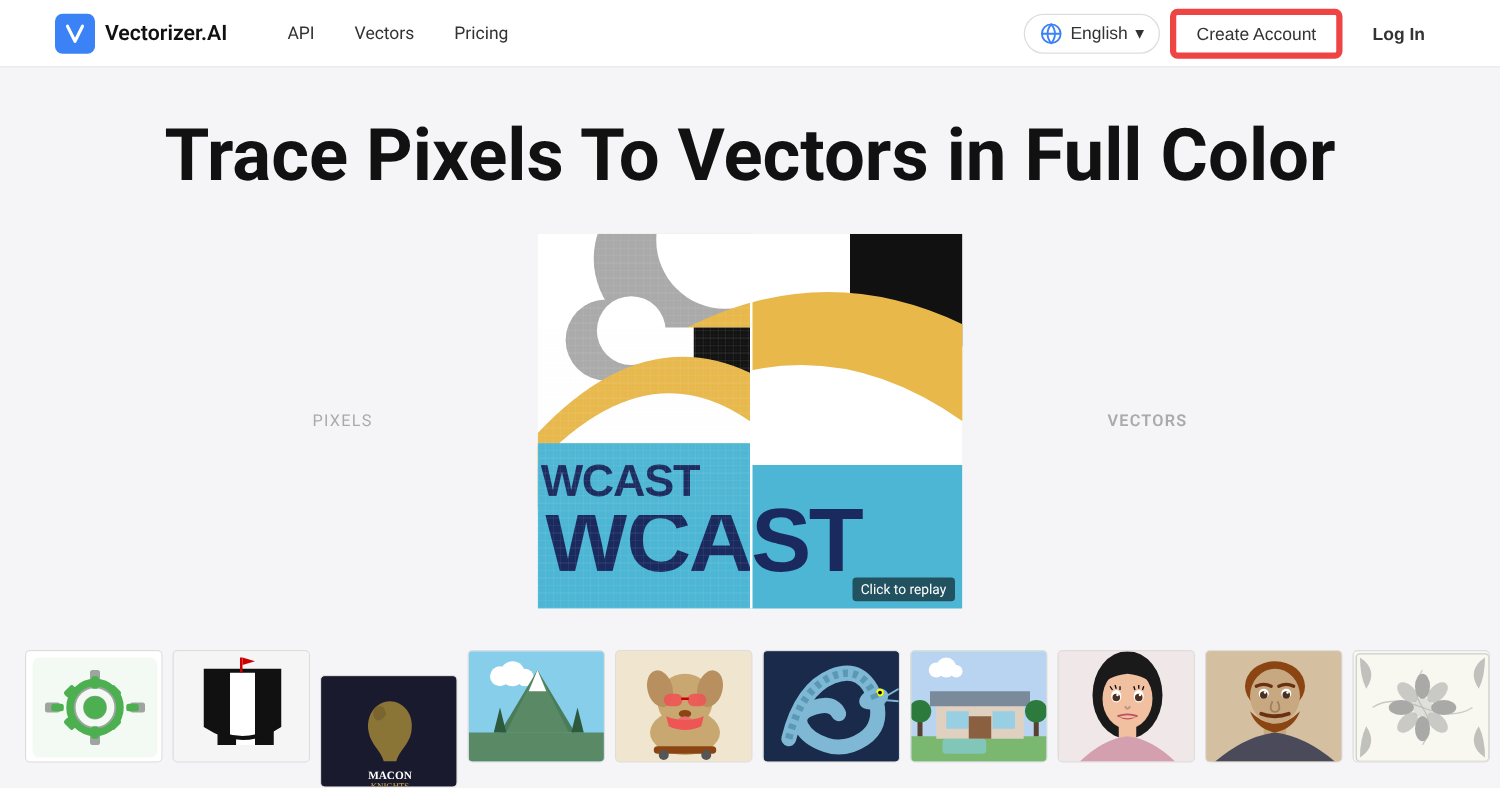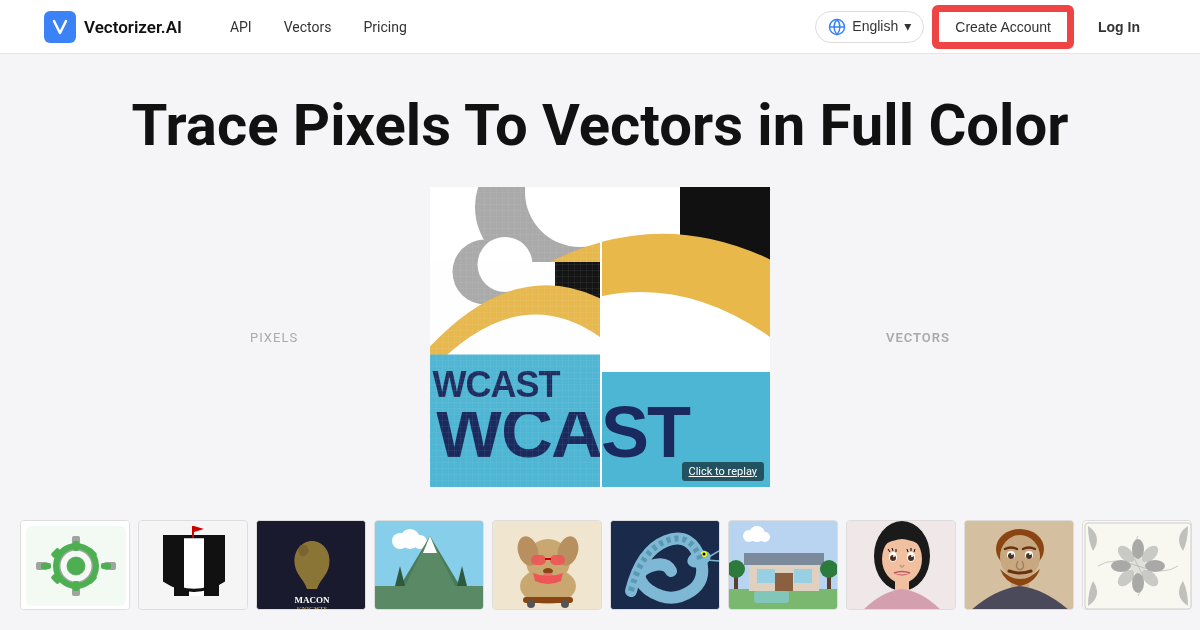--- a/index.html
+++ b/index.html
@@ -73,21 +73,21 @@
       font-size: 14px;
       color: #333;
     }
     .globe-icon {
       width: 18px;
       height: 18px;
     }
     .create-account-btn {
       padding: 7px 16px;
       background: white;
-      border: 7px solid #ef4444;
+      border: 5px solid #ef4444;
       border-radius: 6px;
       font-size: 14px;
       color: #333;
       cursor: pointer;
     }
     .login-btn {
       padding: 7px 16px;
       background: white;
       border: none;
       font-size: 14px;
@@ -196,21 +196,20 @@
     .replay-badge {
       position: absolute;
       bottom: 6px;
       right: 6px;
       background: rgba(0,0,0,0.55);
       color: white;
       font-size: 11px;
       padding: 3px 7px;
       border-radius: 3px;
       z-index: 10;
-      text-decoration: underline;
     }
 
     
     .thumbnail-strip {
       display: flex;
       gap: 0;
       margin-top: 28px;
       width: 1200px;
       padding: 0 20px;
       overflow: hidden;
@@ -221,21 +220,21 @@
       flex-shrink: 0;
       margin-right: 8px;
       border-radius: 4px;
       overflow: hidden;
       border: 1px solid #ddd;
     }
 
     
     .thumb-gear { background: white; }
     .thumb-newcastle { background: #f5f5f5; }
-    .thumb-knights { background: #1a1a2e; }
+    .thumb-knights { background: #1a1a2e; margin-top: 20px; }
     .thumb-mountain { background: #b8e0ff; }
     .thumb-dog { background: #f5e6d0; }
     .thumb-dragon { background: #2a3a5c; }
     .thumb-house { background: #c8e6c9; }
     .thumb-woman { background: #f5e0e0; }
     .thumb-man { background: #d4c0a0; }
     .thumb-floral { background: #f0f0f0; }
   </style>
 </head>
 <body>

